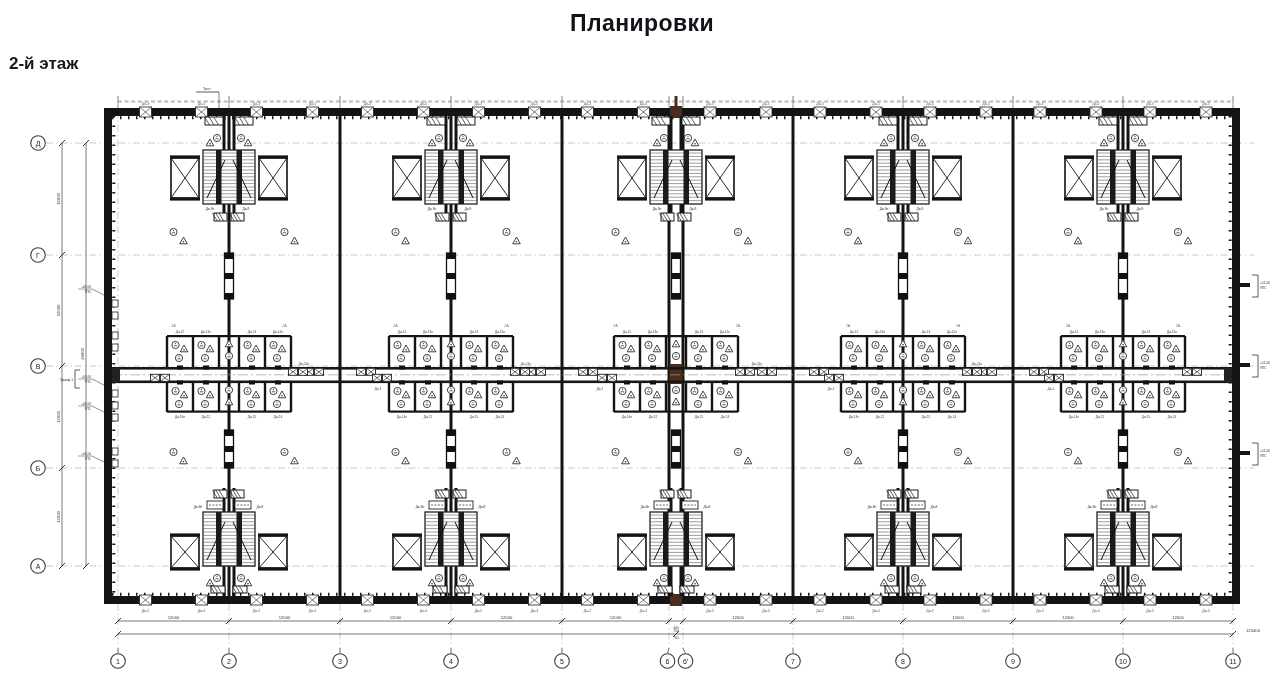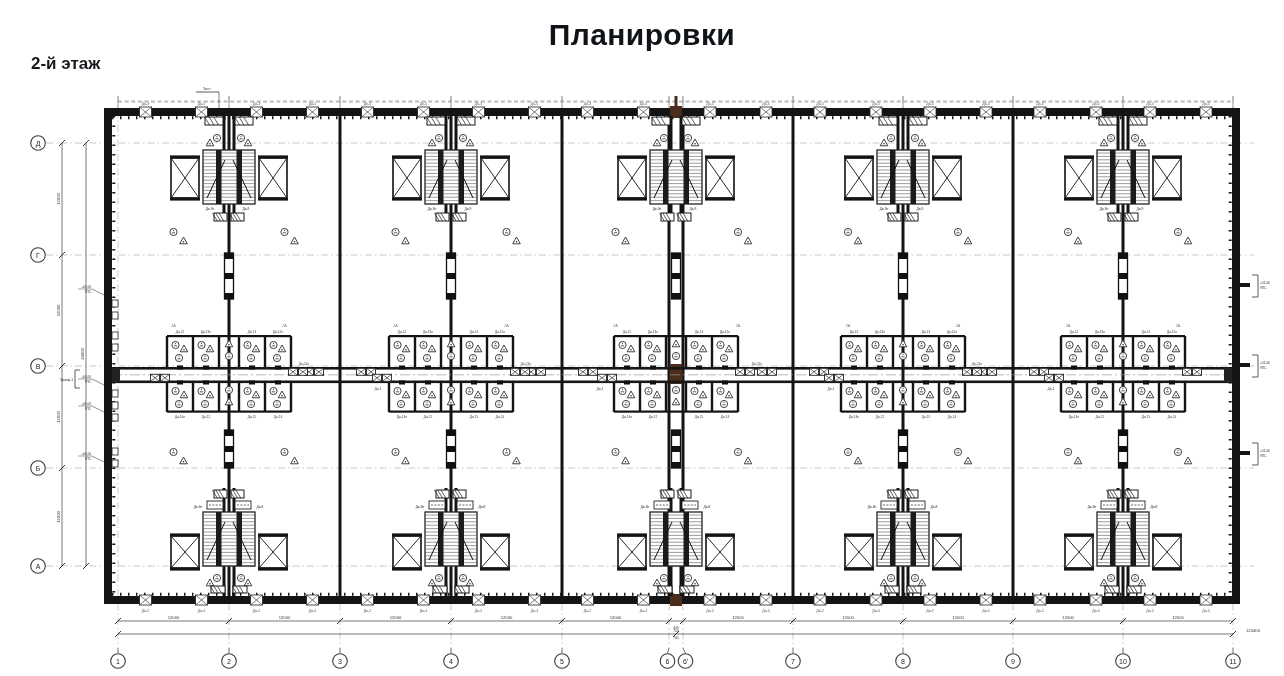--- a/index.html
+++ b/index.html
@@ -1,20 +1,20 @@
 <!DOCTYPE html>
 <html><head>
 <meta charset="utf-8">
 <style>
   html,body{margin:0;padding:0}
   body{width:1284px;height:676px;position:relative;background:#ffffff;overflow:hidden;
        font-family:"Liberation Sans",sans-serif}
-  .page-title{position:absolute;top:6px;left:0;right:0;text-align:center;margin:12px;
-      font-size:30px;font-weight:700;color:#101418;letter-spacing:.4px}
-  .floor-label{position:absolute;top:54px;left:31px;font-size:17px;font-weight:700;color:#15181c}
+  .page-title{position:absolute;top:6px;left:0;right:0;text-align:center;margin:4px;
+      font-size:23px;font-weight:700;color:#101418;letter-spacing:.4px}
+  .floor-label{position:absolute;top:54px;left:9px;font-size:17px;font-weight:700;color:#15181c}
   #plan{position:absolute;left:0;top:0;width:1284px;height:676px}
 </style>
 </head>
 <body>
 
 <h1 class="page-title">Планировки</h1>
 <div class="floor-label">2-й этаж</div>
 
 <svg id="plan" viewBox="0 0 1284 676" xmlns="http://www.w3.org/2000/svg">
     <g>

